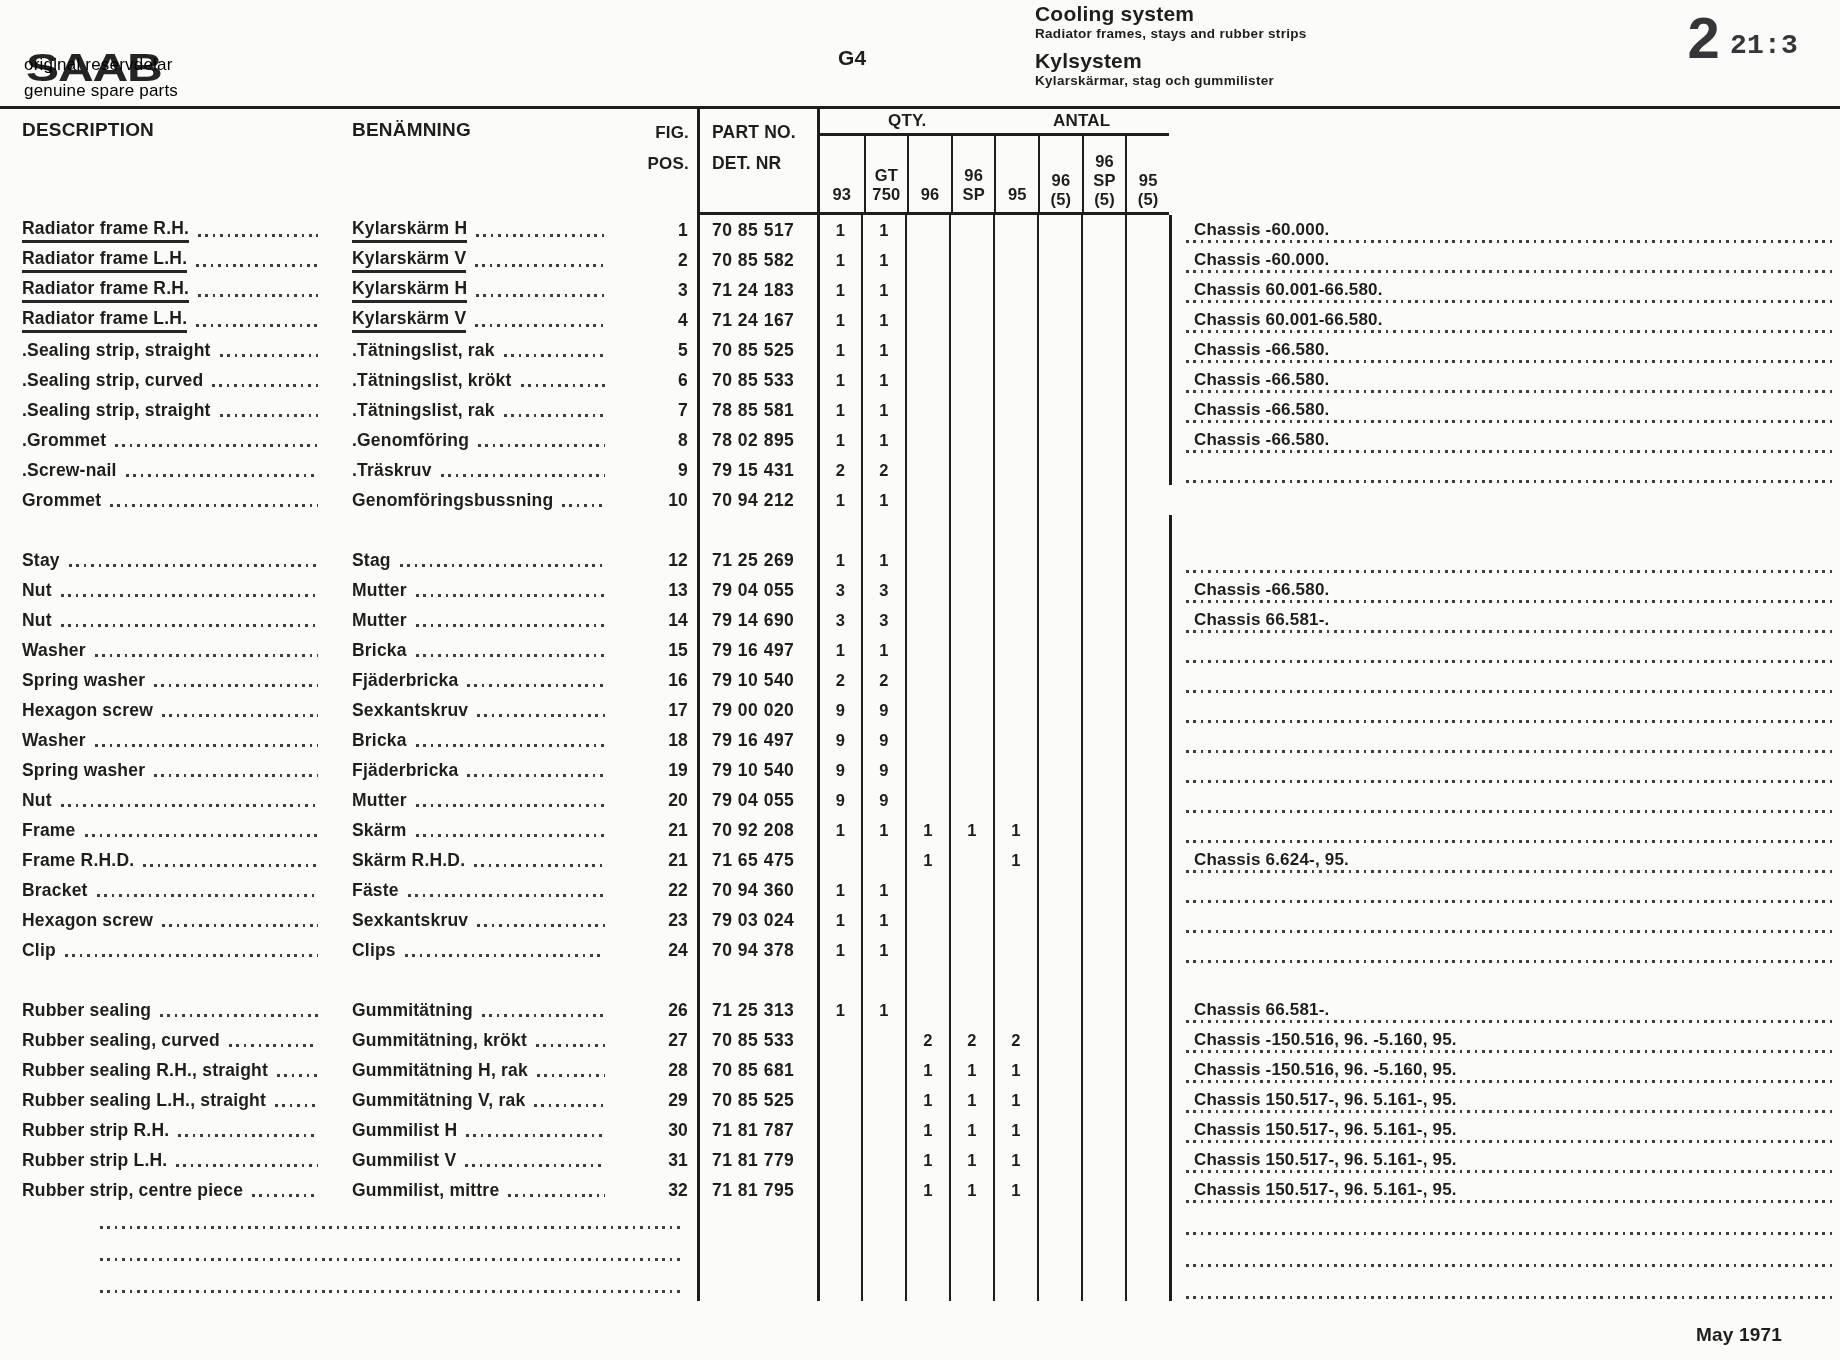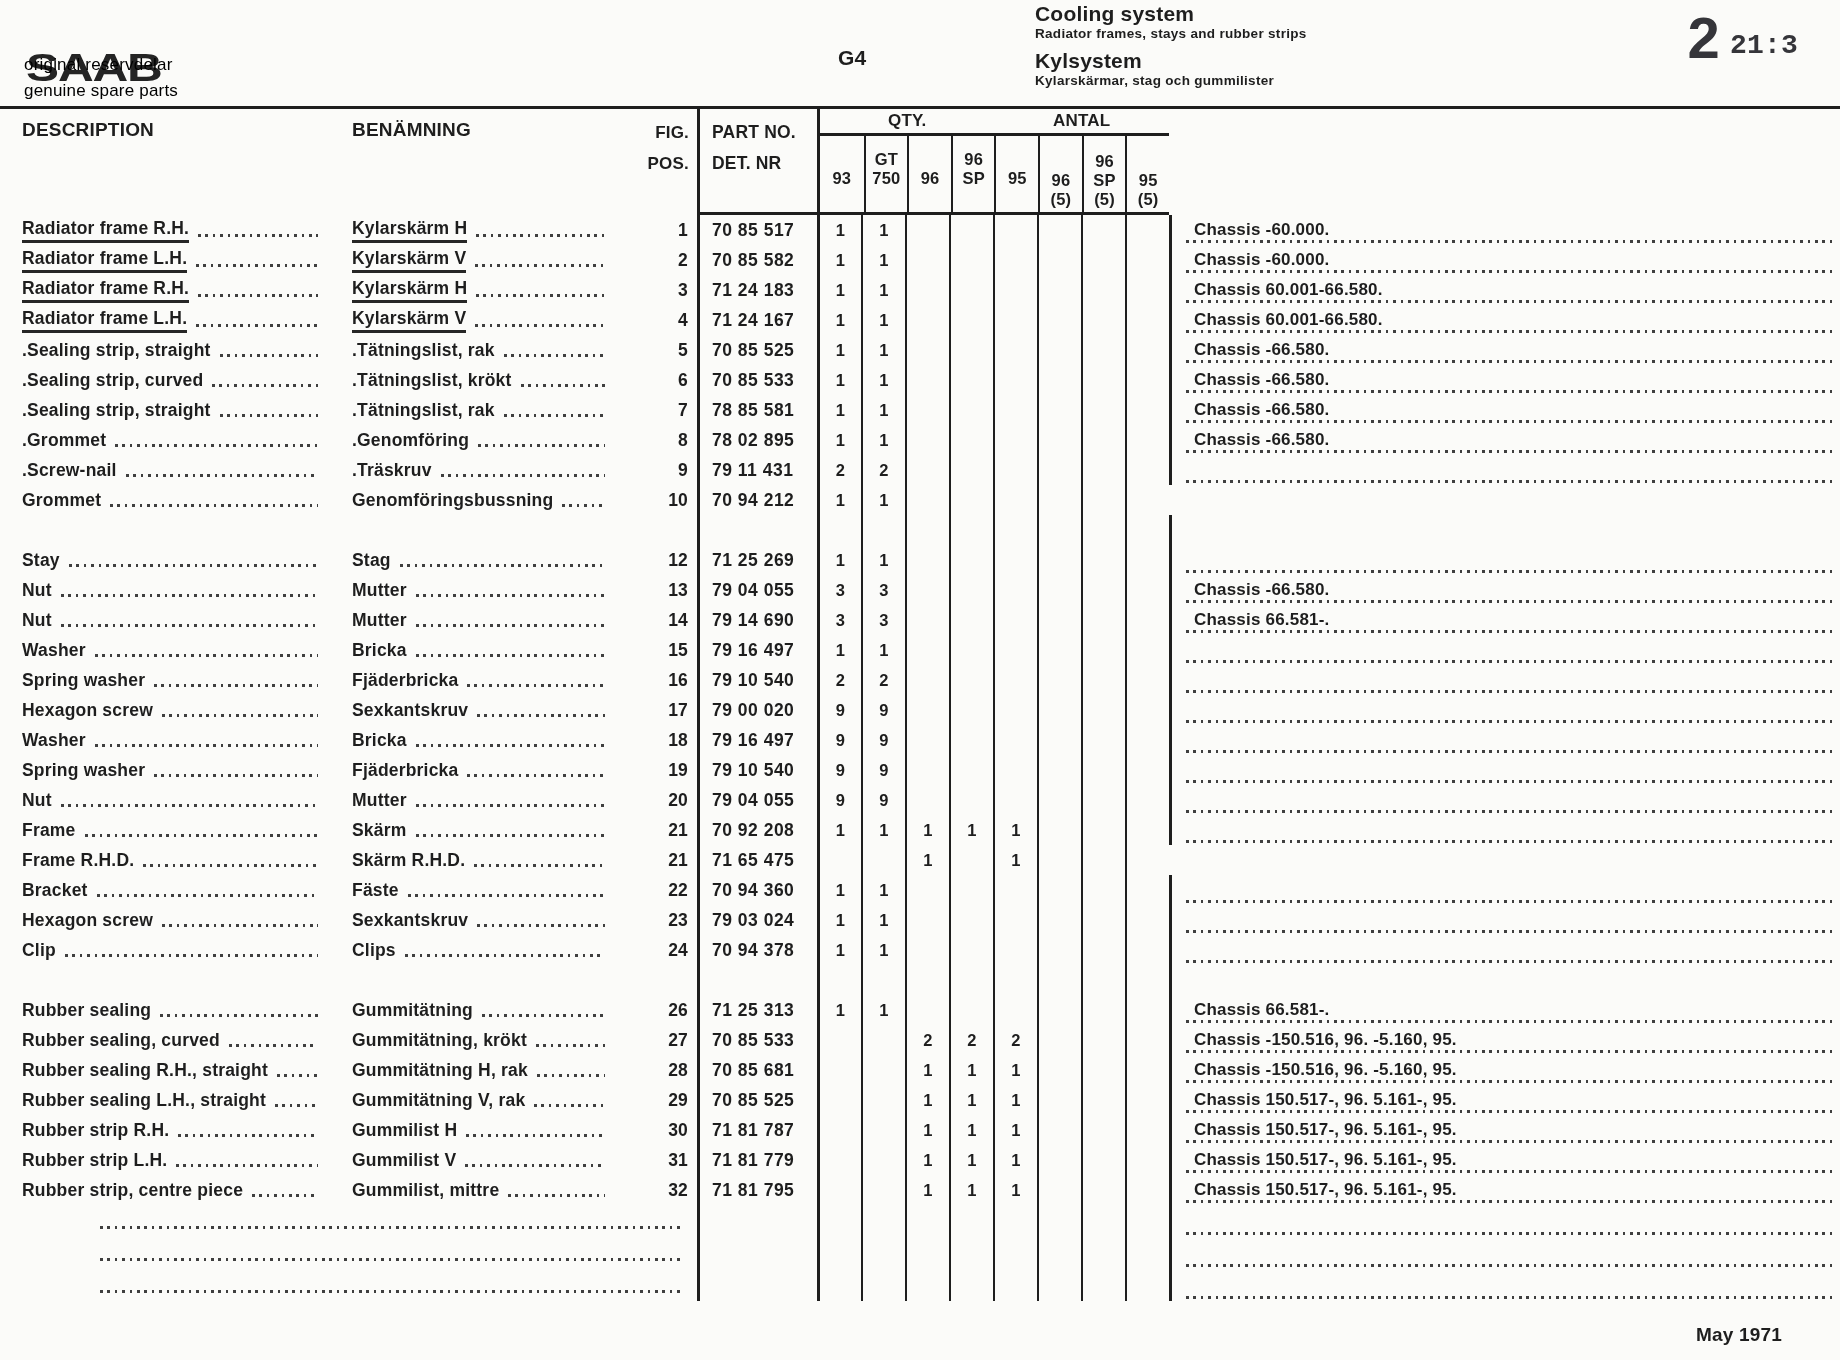--- a/index.html
+++ b/index.html
@@ -42,21 +42,21 @@
   .thead{border-top:3px solid var(--ink);height:106px;}
   .hc{display:block;}
   .h-desc{padding:10px 0 0 22px;font-size:19px;}
   .h-ben{padding:10px 0 0 22px;font-size:19px;}
   .h-fig{padding:8px 8px 0 0;text-align:right;font-size:17px;line-height:31px;}
   .h-part{padding:8px 0 0 12px;font-size:17.5px;line-height:31px;}
   .h-qty{display:flex;flex-direction:column;}
   .qty-band{height:24px;border-bottom:3px solid var(--ink);display:flex;font-size:17px;}
   .qty-band span{flex:1;text-align:center;line-height:24px;}
   .qty-sub{flex:1;display:flex;}
-  .qty-sub .sc{width:44px;box-sizing:border-box;display:flex;flex-direction:column;justify-content:flex-end;align-items:center;font-size:16.5px;line-height:19px;padding-bottom:24px;}
+  .qty-sub .sc{width:44px;box-sizing:border-box;display:flex;flex-direction:column;justify-content:flex-end;align-items:center;font-size:16.5px;line-height:19px;padding-bottom:8px;}
   .qty-sub .sc.has5{padding-bottom:3px;}
   .qty-sub .sc + .sc{border-left:2px solid var(--ink);}
   .h-rem{text-align:center;padding-top:10px;font-size:16.5px;line-height:30px;}
   
   .brow{height:30px;}
   .erow{height:32px;}
   .c{display:flex;align-items:center;box-sizing:border-box;min-width:0;}
   .c-desc{padding-left:22px;font-size:17.5px;}
   .c-ben{padding-left:22px;font-size:17.5px;}
   .c-fig{justify-content:flex-end;padding-right:9px;font-size:17.5px;}
@@ -340,21 +340,21 @@
         <div class="grid brow">
           <div class="c c-desc">
             <div class="" style="white-space: nowrap;">.Screw-nail</div>
             <div class="lead"></div>
           </div>
           <div class="c c-ben">
             <div class="" style="white-space: nowrap;">.Träskruv</div>
             <div class="lead"></div>
           </div>
           <div class="c c-fig">9</div>
-          <div class="c c-part bl3">79 11 431</div>
+          <div class="c c-part bl3">79 15 431</div>
           <div class="c c-q bl3">2</div>
           <div class="c c-q bl2">2</div>
           <div class="c c-q bl2"></div>
           <div class="c c-q bl2"></div>
           <div class="c c-q bl2"></div>
           <div class="c c-q bl2"></div>
           <div class="c c-q bl2"></div>
           <div class="c c-q bl2"></div>
           <div class="c c-rem bl3 ruled">
             <div class=""></div>
@@ -635,20 +635,23 @@
           <div class="c c-fig">21</div>
           <div class="c c-part bl3">71 65 475</div>
           <div class="c c-q bl3"></div>
           <div class="c c-q bl2"></div>
           <div class="c c-q bl2">1</div>
           <div class="c c-q bl2"></div>
           <div class="c c-q bl2">1</div>
           <div class="c c-q bl2"></div>
           <div class="c c-q bl2"></div>
           <div class="c c-q bl2"></div>
+          <div class="c c-rem bl3 ruled">
+            <div class="">Chassis 6.624-, 95.</div>
+          </div>
         </div>
         <div class="grid brow">
           <div class="c c-desc">
             <div class="" style="white-space: nowrap;">Bracket</div>
             <div class="lead"></div>
           </div>
           <div class="c c-ben">
             <div class="" style="white-space: nowrap;">Fäste</div>
             <div class="lead"></div>
           </div>

